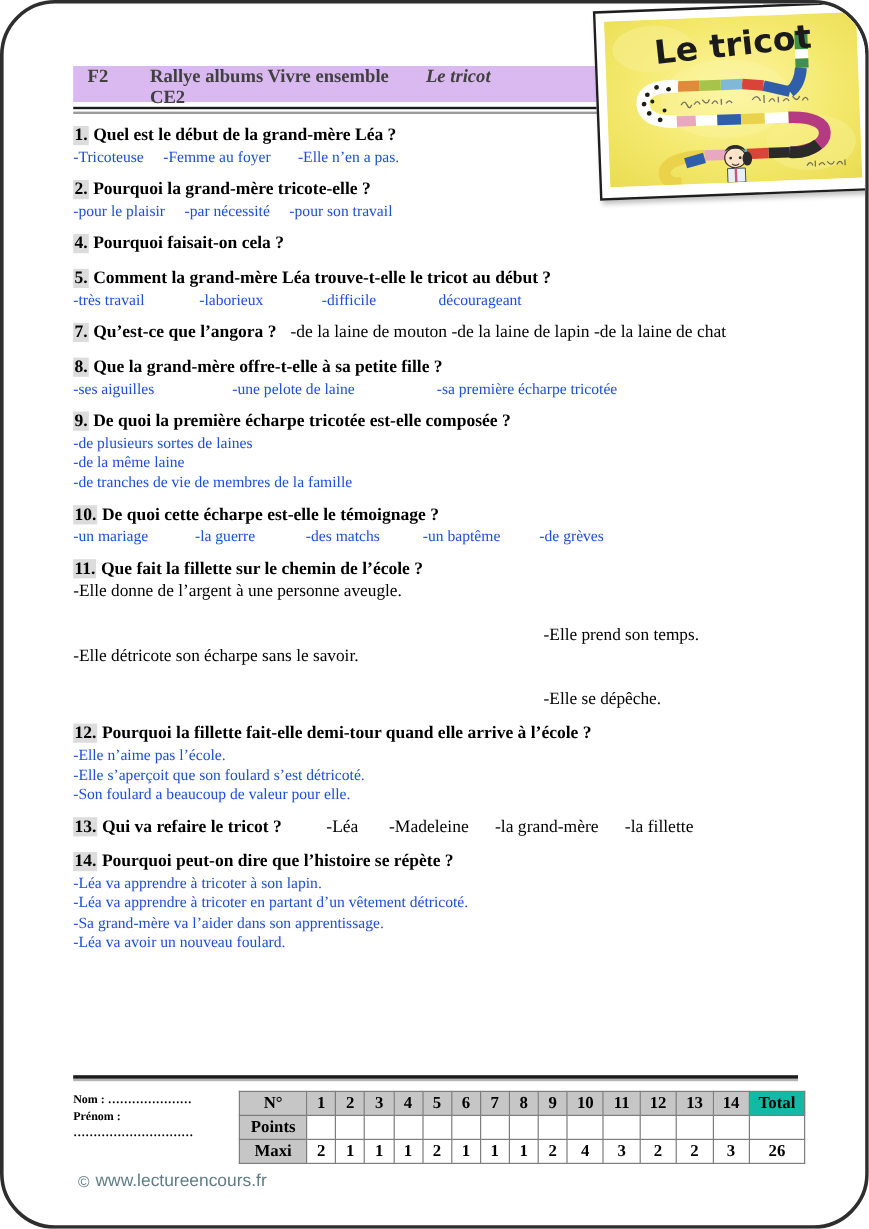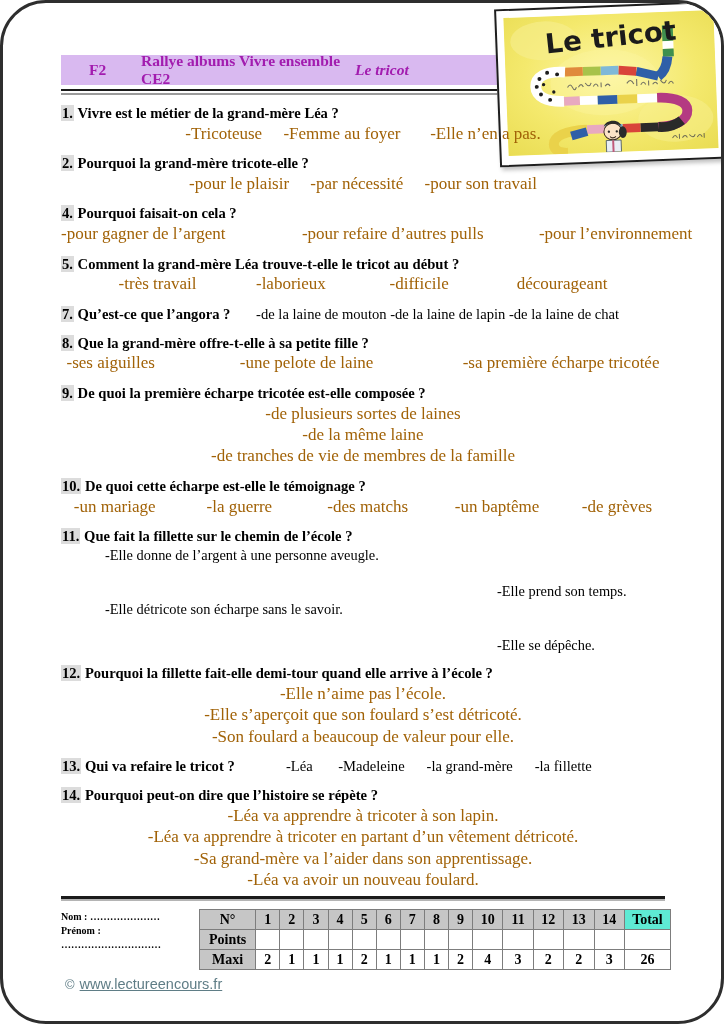--- a/index.html
+++ b/index.html
@@ -33,25 +33,24 @@
     padding: 52px 56px 0 58px;
     box-sizing: border-box;
   }
 
   
   .header-bar {
     position: relative;
     height: 30px;
     background: #d9b9f0;
     display: flex;
-    align-items: center;
     font-weight: bold;
     font-size: 15.5px;
-    color: #a21caf;
-    padding: 0 10px 0 28px;
+    color: #404040;
+    padding: 0 10px 0 12px;
     box-sizing: border-box;
   }
   .hdr-code { width: 52px; flex: none; }
   .hdr-series { flex: 1 1 auto; }
   .hdr-title {
     font-style: italic;
     font-weight: bold;
     width: 150px;
     flex: none;
     text-align: left;
@@ -80,39 +79,38 @@
   .qnum {
     font-weight: bold;
     background: #dcdcdc;
     padding: 0 1px;
   }
   .qtext {
     font-weight: bold;
   }
   .inline-opts {
     font-weight: normal;
-    margin-left: 22px;
+    margin-left: 8px;
   }
   .opt-row {
-    font-size: 17px;
+    font-size: 13px;
     line-height: 1.26;
     white-space: pre;
-    color: #a16207;
-    text-align: center;
+    color: #1d4ed8;
   }
   .opt-stack { }
   .opt-stack .opt-row { white-space: normal; }
 
   
   .opt-2col {
     display: flex;
     font-size: 14.4px;
     line-height: 1.26;
   }
-  .opt-2col .c1 { width: 392px; flex: none; margin-left: 44px; }
+  .opt-2col .c1 { width: 392px; flex: none; }
   .opt-2col .c2 { flex: 1 1 auto; margin-top: 36px; }
 
   
   .cover-wrap {
     position: absolute;
     right: -4px;
     top: 2px;
     width: 228px;
     height: 158px;
     transform: rotate(-2.2deg);
@@ -182,38 +180,38 @@
   table.score th.lbl, table.score td.lbl {
     background: #c6c6c6;
     width: 58px;
   }
   table.score th.numh {
     background: #c6c6c6;
     width: 25px;
   }
   table.score th.numh.wide { width: 31px; }
   table.score th.totalh {
-    background: #5eead4;
+    background: #14b8a6;
     width: 46px;
   }
   table.score td.blank { background: #ffffff; }
 
   .footer {
     position: absolute;
     left: 62px;
     top: 973px;
     font-size: 14.5px;
     color: #5f7d86;
     display: flex;
     align-items: center;
     gap: 5px;
     font-family: "Liberation Sans", sans-serif;
   }
   .footer .copy { font-size: 13px; }
-  .footer .url { text-decoration: underline; }
+  .footer .url { }
 </style>
 </head>
 <body>
 
 <div id="page">
   <div id="page-inner">
 
     <div class="header-bar">
       <span class="hdr-code">F2</span>
       <span class="hdr-series">Rallye albums Vivre ensemble CE2</span>
@@ -306,40 +304,39 @@
           </svg>
         </div>
       </div>
     </div>
 
     <div class="content">
 
       <div class="qblock">
         <div class="qline">
           <span class="qnum">1.</span>
-          <span class="qtext">Vivre est le métier de la grand-mère Léa ?</span>
+          <span class="qtext">Quel est le début de la grand-mère Léa ?</span>
         </div>
         <div class="opt-row">-Tricoteuse     -Femme au foyer       -Elle n’en a pas.</div>
       </div>
 
       <div class="qblock">
         <div class="qline">
           <span class="qnum">2.</span>
           <span class="qtext">Pourquoi la grand-mère tricote-elle ?</span>
         </div>
         <div class="opt-row">-pour le plaisir     -par nécessité     -pour son travail</div>
       </div>
 
 
       <div class="qblock">
         <div class="qline">
           <span class="qnum">4.</span>
           <span class="qtext">Pourquoi faisait-on cela ?</span>
         </div>
-        <div class="opt-row">-pour gagner de l’argent                  -pour refaire d’autres pulls             -pour l’environnement</div>
       </div>
 
       <div class="qblock">
         <div class="qline">
           <span class="qnum">5.</span>
           <span class="qtext">Comment la grand-mère Léa trouve-t-elle le tricot au début ?</span>
         </div>
         <div class="opt-row">-très travail              -laborieux               -difficile                décourageant</div>
       </div>
 

